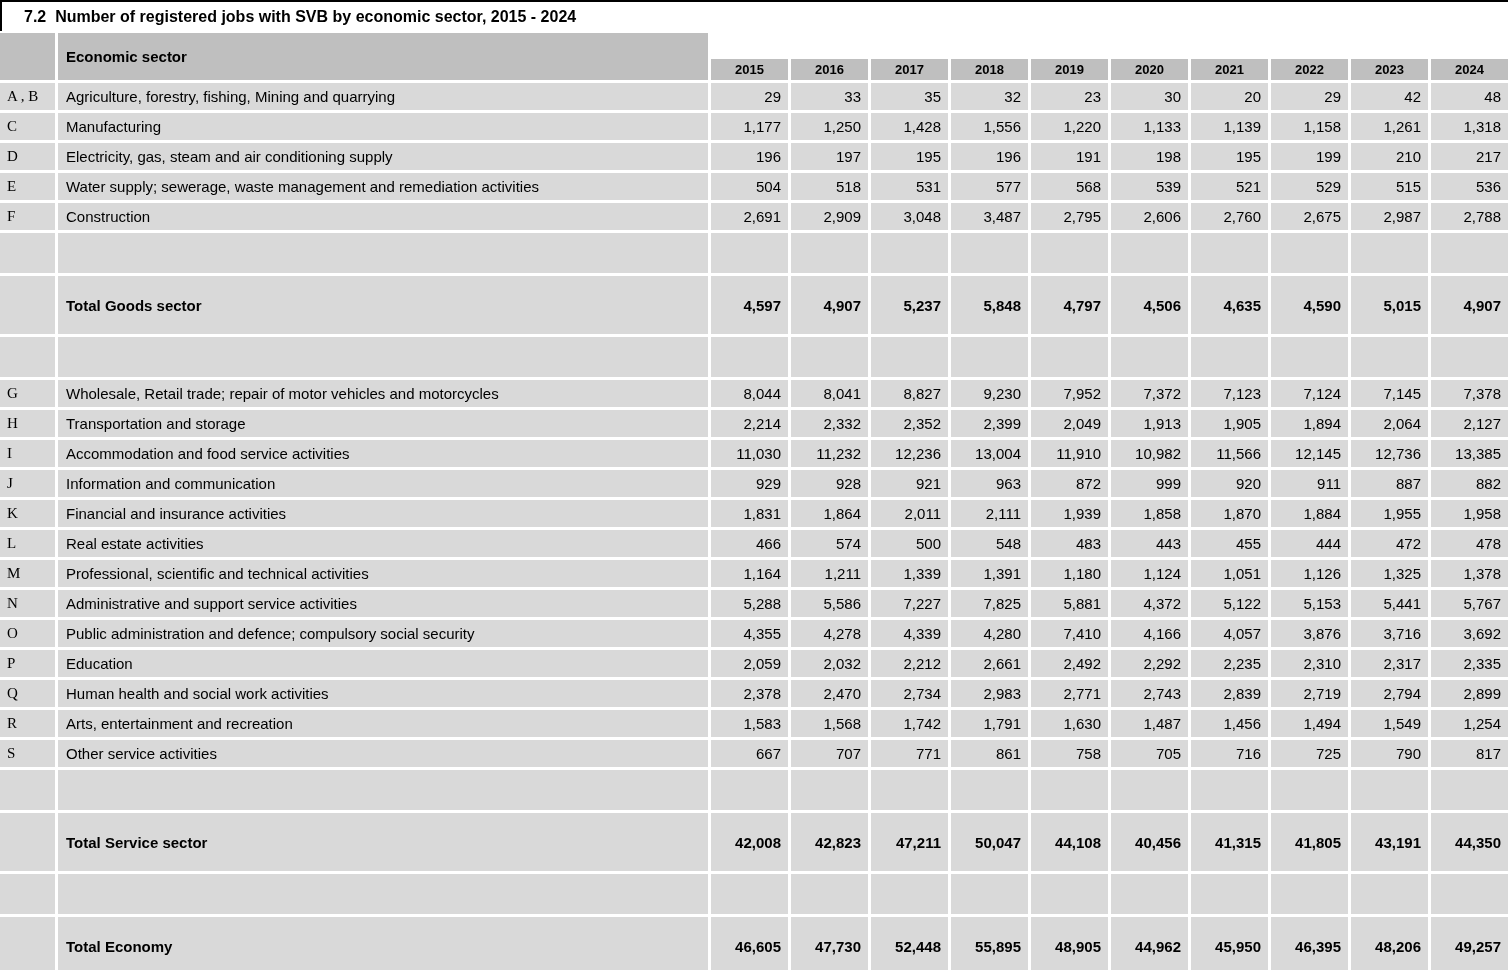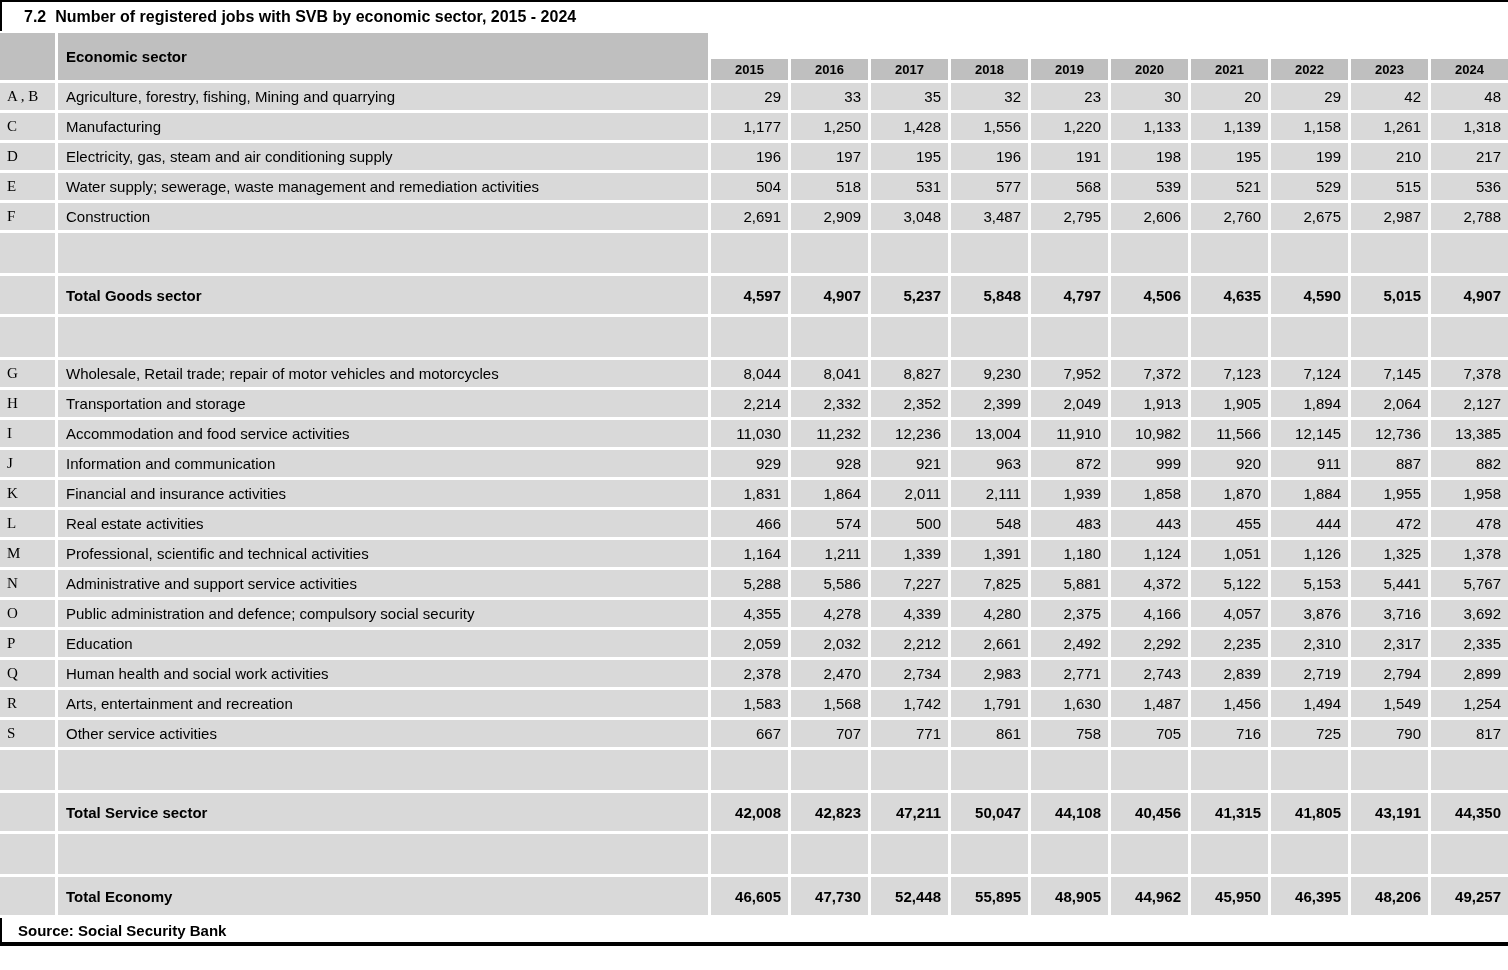--- a/index.html
+++ b/index.html
@@ -27,21 +27,21 @@
     font-size:15px;line-height:1;overflow:hidden;
   }
   .grid-row.head .cell{background:var(--headbg,#bfbfbf);font-weight:bold;}
   .grid-row.head .cell.year{justify-content:center;font-size:13px;margin-top:26px;}
   .cell.code{padding-left:7px;font-family:Liberation Serif, serif;}
   .cell.label{padding-left:8px;}
   .cell.num{justify-content:flex-end;padding-right:7px;}
   .h-head{height:47px;}
   .h-data .cell{height:27px;}
   .h-blank .cell{height:40px;}
-  .h-total .cell{height:38px;}
+  .h-total .cell{height:58px;}
   .grid-row.total .cell{font-weight:bold;}
   .source-bar{
     height:24px;box-sizing:border-box;
     border-left:2px solid var(--border,#000);
     display:flex;align-items:center;padding-left:16px;
     font-weight:bold;font-size:15px;
   }
   .bottom-bar{height:4px;background:var(--border,#000);}
 </style>
 </head>
@@ -288,21 +288,21 @@
       <div class="cell num">5,441</div>
       <div class="cell num">5,767</div>
     </div>
     <div class="grid-row data h-data">
       <div class="cell code">O</div>
       <div class="cell label">Public administration and defence; compulsory social security</div>
       <div class="cell num">4,355</div>
       <div class="cell num">4,278</div>
       <div class="cell num">4,339</div>
       <div class="cell num">4,280</div>
-      <div class="cell num">2,375</div>
+      <div class="cell num">7,410</div>
       <div class="cell num">4,166</div>
       <div class="cell num">4,057</div>
       <div class="cell num">3,876</div>
       <div class="cell num">3,716</div>
       <div class="cell num">3,692</div>
     </div>
     <div class="grid-row data h-data">
       <div class="cell code">P</div>
       <div class="cell label">Education</div>
       <div class="cell num">2,059</div>

